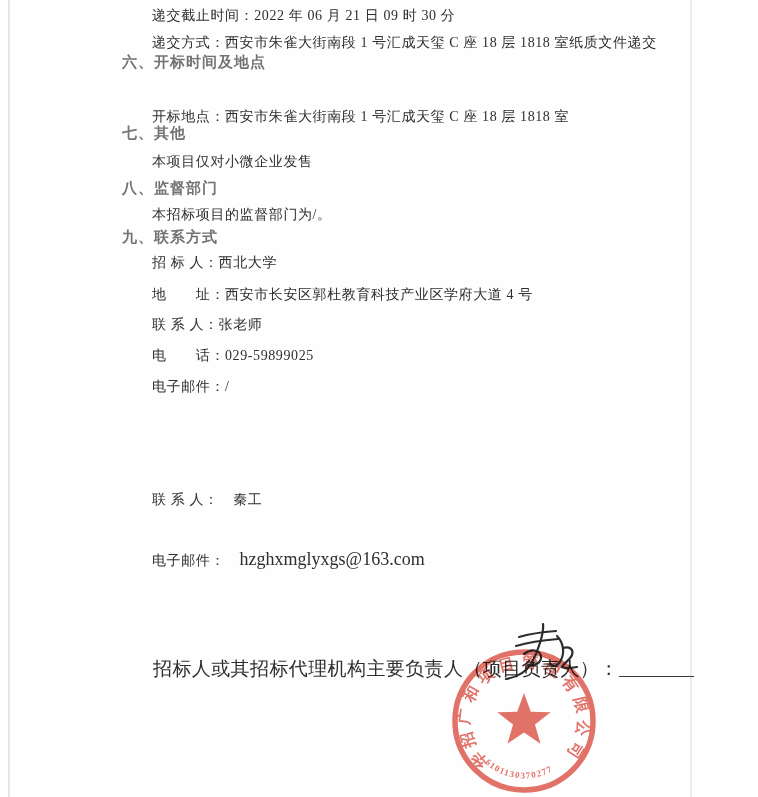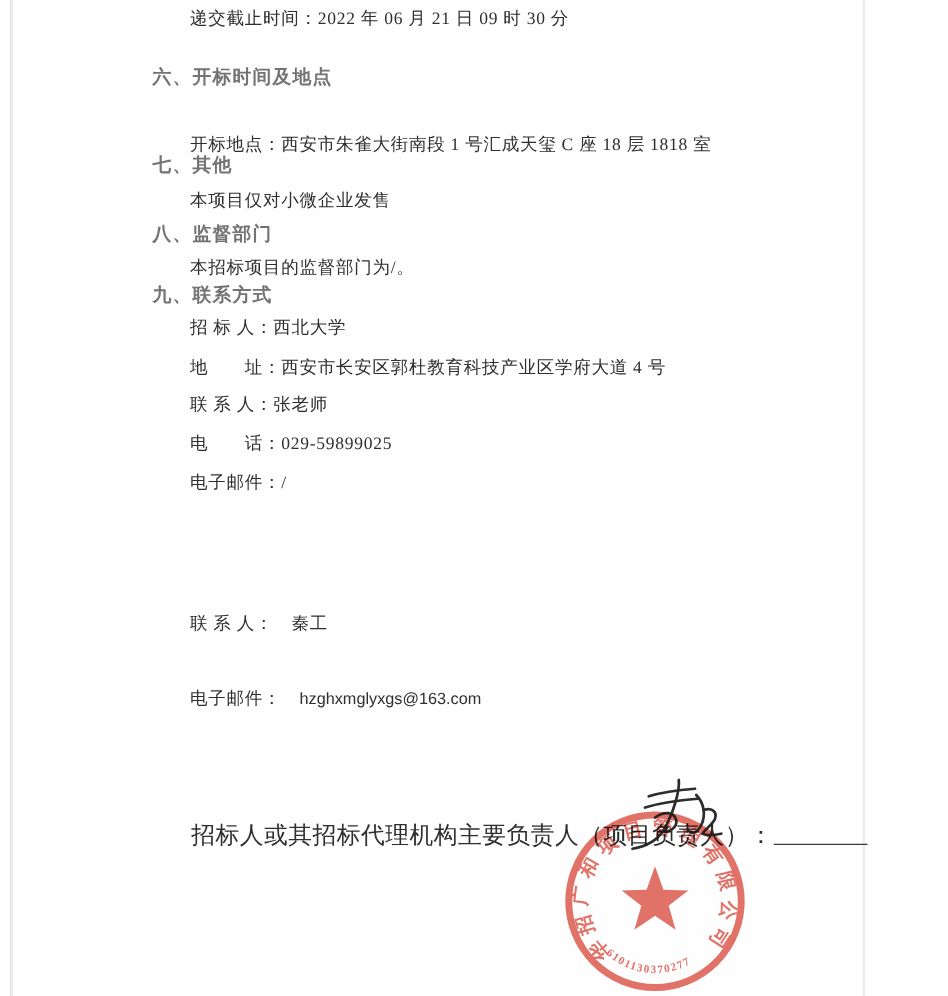--- a/index.html
+++ b/index.html
@@ -7,35 +7,36 @@
     position:relative;width:694px;height:797px;overflow:hidden;
     background:#fefefe;
     font-family:"Liberation Serif","DejaVu Serif",serif;
     color:#2e2e2e;
   }
   .scan-edge-left{position:absolute;left:8px;top:0;width:2px;height:100%;background:#dadada;opacity:.7;}
   .scan-edge-right{position:absolute;right:2px;top:0;width:2px;height:100%;background:#ececec;}
   .line{position:absolute;height:20px;line-height:20px;font-size:14px;letter-spacing:.6px;white-space:nowrap;}
   .body-line{left:152px;}
   .heading{left:122px;font-weight:bold;font-size:15px;color:#737373;letter-spacing:1px;}
-  .mono{font-family:Liberation Sans, sans-serif;font-size:13px;letter-spacing:0;}
+  .mono{font-family:Liberation Serif, serif;font-size:18px;letter-spacing:0;}
   .sig-row{position:absolute;white-space:nowrap;font-size:19px;letter-spacing:.4px;height:20px;line-height:20px;text-align:center;}
   .fill-blank{display:inline-block;border-bottom:1.2px solid #3a3a3a;height:15px;vertical-align:-2px;}
   .seal{position:absolute;mix-blend-mode:multiply;}
   .seal text{font-family:"Liberation Serif","DejaVu Serif",serif;font-weight:bold;}
   .sig-ink{position:absolute;}
 </style>
 </head>
 <body>
 
 <div class="page">
   <div class="scan-edge-left"></div>
   <div class="scan-edge-right"></div>
 
   <div class="line body-line" style="top:6px">递交截止时间：2022 年 06 月 21 日  09 时 30 分</div>
+  <div class="line body-line" style="top:33px">递交方式：西安市朱雀大街南段 1 号汇成天玺 C 座 18 层 1818 室纸质文件递交</div>
   <div class="line heading" style="top:52px">六、开标时间及地点</div>
   <div class="line body-line" style="top:107px">开标地点：西安市朱雀大街南段 1 号汇成天玺 C 座 18 层 1818 室</div>
   <div class="line heading" style="top:123px">七、其他</div>
   <div class="line body-line" style="top:152px">本项目仅对小微企业发售</div>
   <div class="line heading" style="top:178px">八、监督部门</div>
   <div class="line body-line" style="top:205px">本招标项目的监督部门为/。</div>
   <div class="line heading" style="top:227px">九、联系方式</div>
   <div class="line body-line" style="top:253px">招 标 人：西北大学</div>
   <div class="line body-line" style="top:285px">地　　址：西安市长安区郭杜教育科技产业区学府大道 4 号</div>
   <div class="line body-line" style="top:315px">联 系 人：张老师</div>

